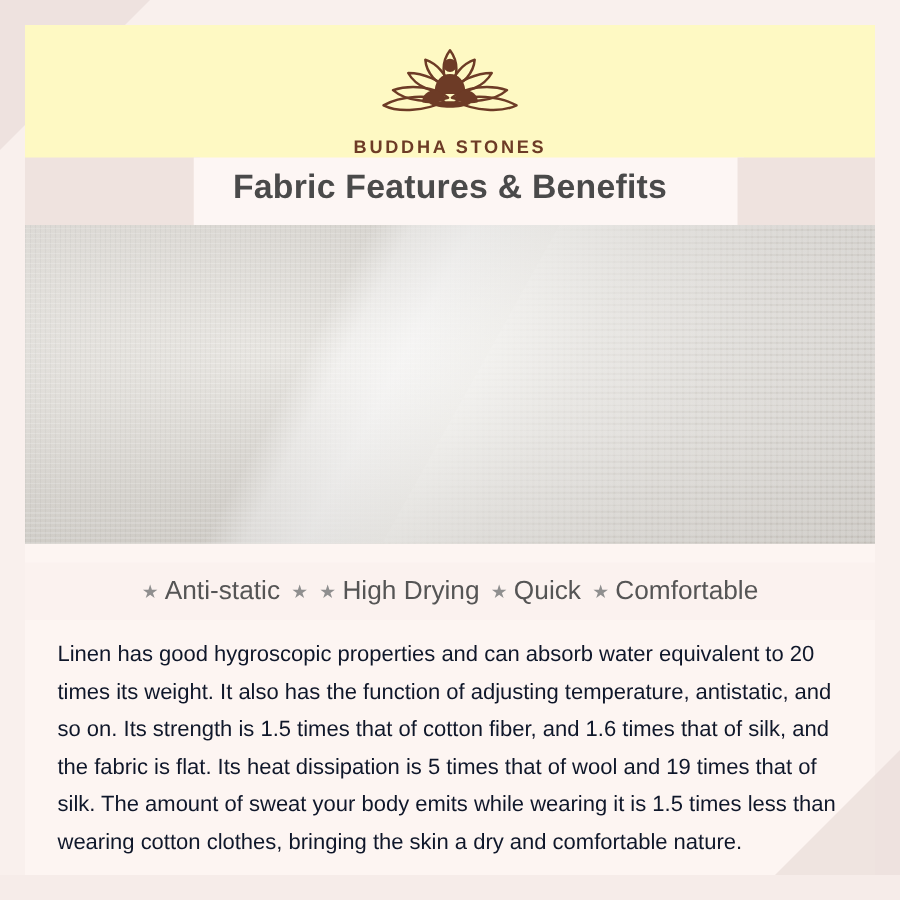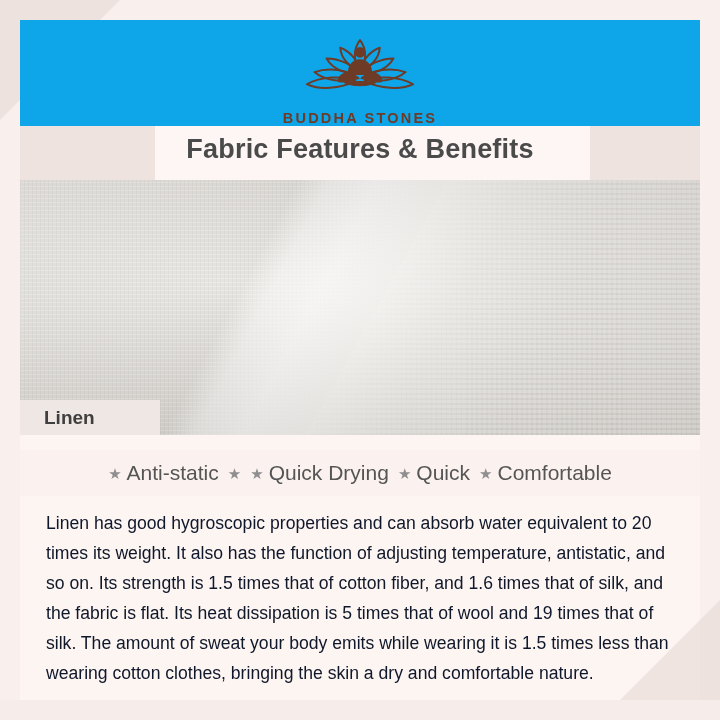--- a/index.html
+++ b/index.html
@@ -41,21 +41,21 @@
   }
   .corner-tl { left: 0; top: 0; clip-path: polygon(0 0, 100% 0, 0 100%); }
   .corner-br { right: 0; bottom: 0; clip-path: polygon(100% 100%, 100% 0, 0 100%); }
 
   
   .header {
     position: absolute;
     left: 20px; top: 20px;
     width: 680px;
     height: 160px;
-    background: #0ea5e9;
+    background: #fef9c3;
   }
   .logo-wrap {
     position: absolute;
     left: 0; right: 0; top: 8px;
     display: flex;
     flex-direction: column;
     align-items: center;
   }
   .logo-mark { width: 170px; height: 76px; display: block; }
   .logo-text {
@@ -276,35 +276,32 @@
   </div>
 
   <div class="hero">
     <div class="hero-fabric-left"></div>
     <div class="tex"></div>
     <div class="hero-right-knit"></div>
     <div class="hero-diag"></div>
     <div class="hero-vig"></div>
   </div>
 
-  <div class="label-tab">
-    <span>Linen</span>
-  </div>
 
   <div class="features">
     <div class="feature">
       <span class="star">★</span>
       <span class="flabel">Anti-static</span>
     </div>
     <div class="feature">
       <span class="star">★</span>
     </div>
     <div class="feature">
       <span class="star">★</span>
-      <span class="flabel">Quick Drying</span>
+      <span class="flabel">High Drying</span>
     </div>
     <div class="feature">
       <span class="star">★</span>
       <span class="flabel">Quick</span>
     </div>
     <div class="feature">
       <span class="star">★</span>
       <span class="flabel">Comfortable</span>
     </div>
   </div>

